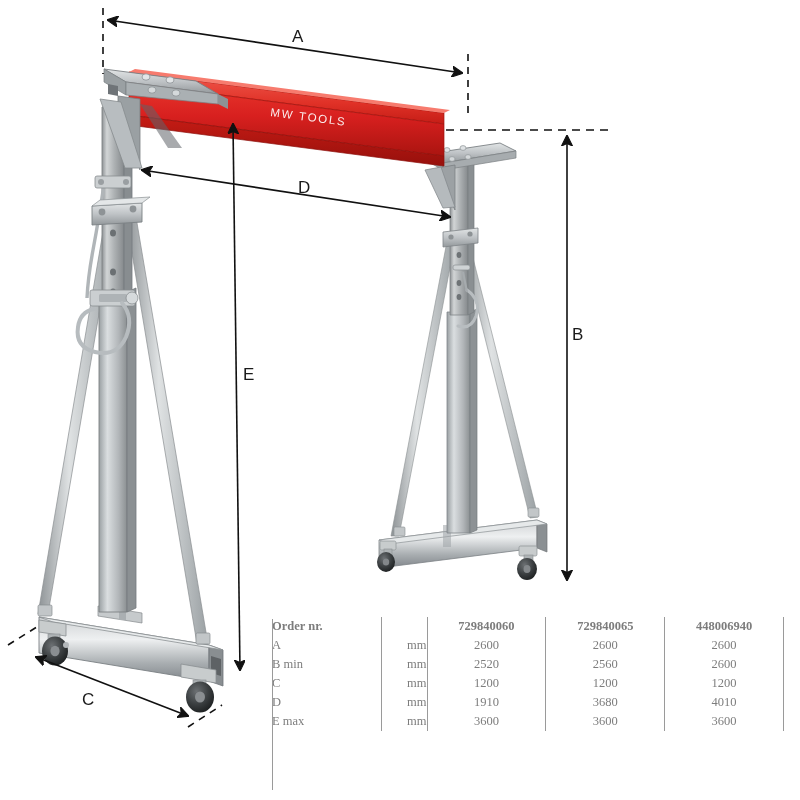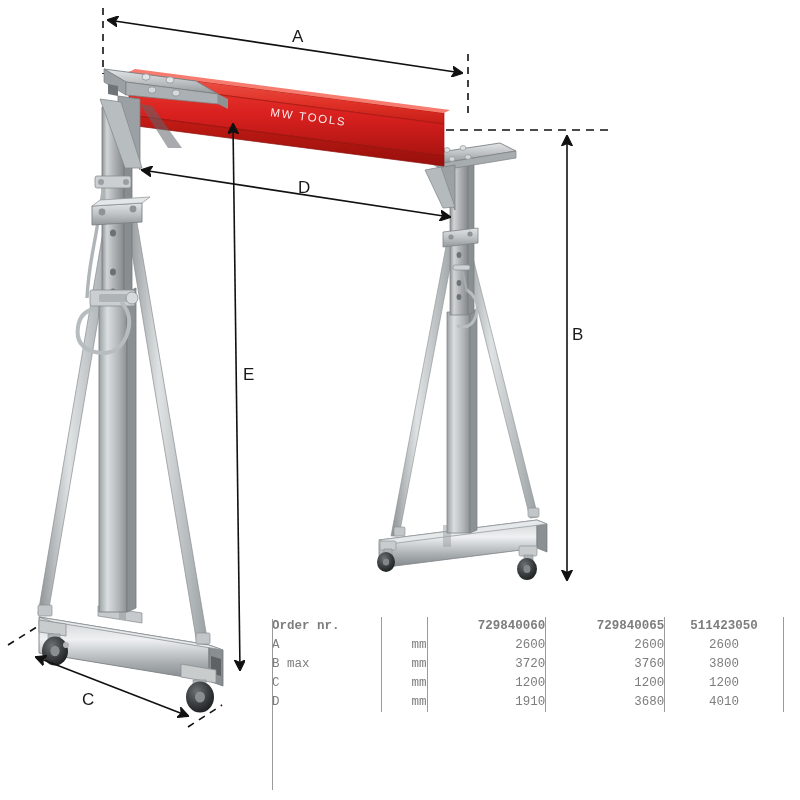--- a/index.html
+++ b/index.html
@@ -42,35 +42,35 @@
     position: absolute;
     left: 272px;
     top: 617px;
     width: 500px;
     height: 175px;
   }
   #spec-table table {
     border-collapse: collapse;
     width: 512px;
     table-layout: fixed;
-    font-family: Liberation Mono, monospace;
+    font-family: Liberation Serif, serif;
   }
   #spec-table td {
     font-size: 12.5px;
     color: #7d7d7d;
     padding: 0;
     height: 19px;
     line-height: 19px;
     vertical-align: middle;
     white-space: nowrap;
   }
   td.c-label   { width: 104px; padding-left: 13px; text-align: left; }
   td.c-unit    { width: 42px;  text-align: right;
                  border-left: 1.3px solid #9a9a9a; }
-  td.c-val     { width: 112px; text-align: right;
+  td.c-val     { width: 112px; text-align: center;
                  border-left: 1.3px solid #9a9a9a; }
   td.c-val-last{ width: 112px; text-align: center;
                  border-left: 1.3px solid #9a9a9a;
                  border-right: 1.3px solid #9a9a9a; }
   tr.row-head td { color: #111111; font-weight: bold; font-size: 13px; }
   tr.row-head td.c-label { font-weight: bold; }
   #spec-table .outer-left {
     position: absolute; left: 0; top: 2px;
     width: 0; height: 171px;
     border-left: 1.3px solid #9a9a9a;
@@ -342,47 +342,54 @@
 
   <div id="spec-table">
     <div class="outer-left"></div>
     <table>
       <tbody>
         <tr class="row-head">
           <td class="c-label">Order nr.</td>
           <td class="c-unit"></td>
           <td class="c-val">729840060</td>
           <td class="c-val">729840065</td>
-          <td class="c-val-last">511423050</td>
+          <td class="c-val-last">448006940</td>
         </tr>
         <tr>
           <td class="c-label">A</td>
           <td class="c-unit">mm</td>
           <td class="c-val">2600</td>
           <td class="c-val">2600</td>
           <td class="c-val-last">2600</td>
         </tr>
         <tr>
-          <td class="c-label">B max</td>
-          <td class="c-unit">mm</td>
-          <td class="c-val">3720</td>
-          <td class="c-val">3760</td>
-          <td class="c-val-last">3800</td>
+          <td class="c-label">B min</td>
+          <td class="c-unit">mm</td>
+          <td class="c-val">2520</td>
+          <td class="c-val">2560</td>
+          <td class="c-val-last">2600</td>
         </tr>
         <tr>
           <td class="c-label">C</td>
           <td class="c-unit">mm</td>
           <td class="c-val">1200</td>
           <td class="c-val">1200</td>
           <td class="c-val-last">1200</td>
         </tr>
         <tr>
           <td class="c-label">D</td>
           <td class="c-unit">mm</td>
           <td class="c-val">1910</td>
           <td class="c-val">3680</td>
           <td class="c-val-last">4010</td>
         </tr>
+        <tr>
+          <td class="c-label">E max</td>
+          <td class="c-unit">mm</td>
+          <td class="c-val">3600</td>
+          <td class="c-val">3600</td>
+          <td class="c-val-last">3600</td>
+        </tr>
       </tbody>
     </table>
   </div>
 
 </div>
 
 </body></html>

